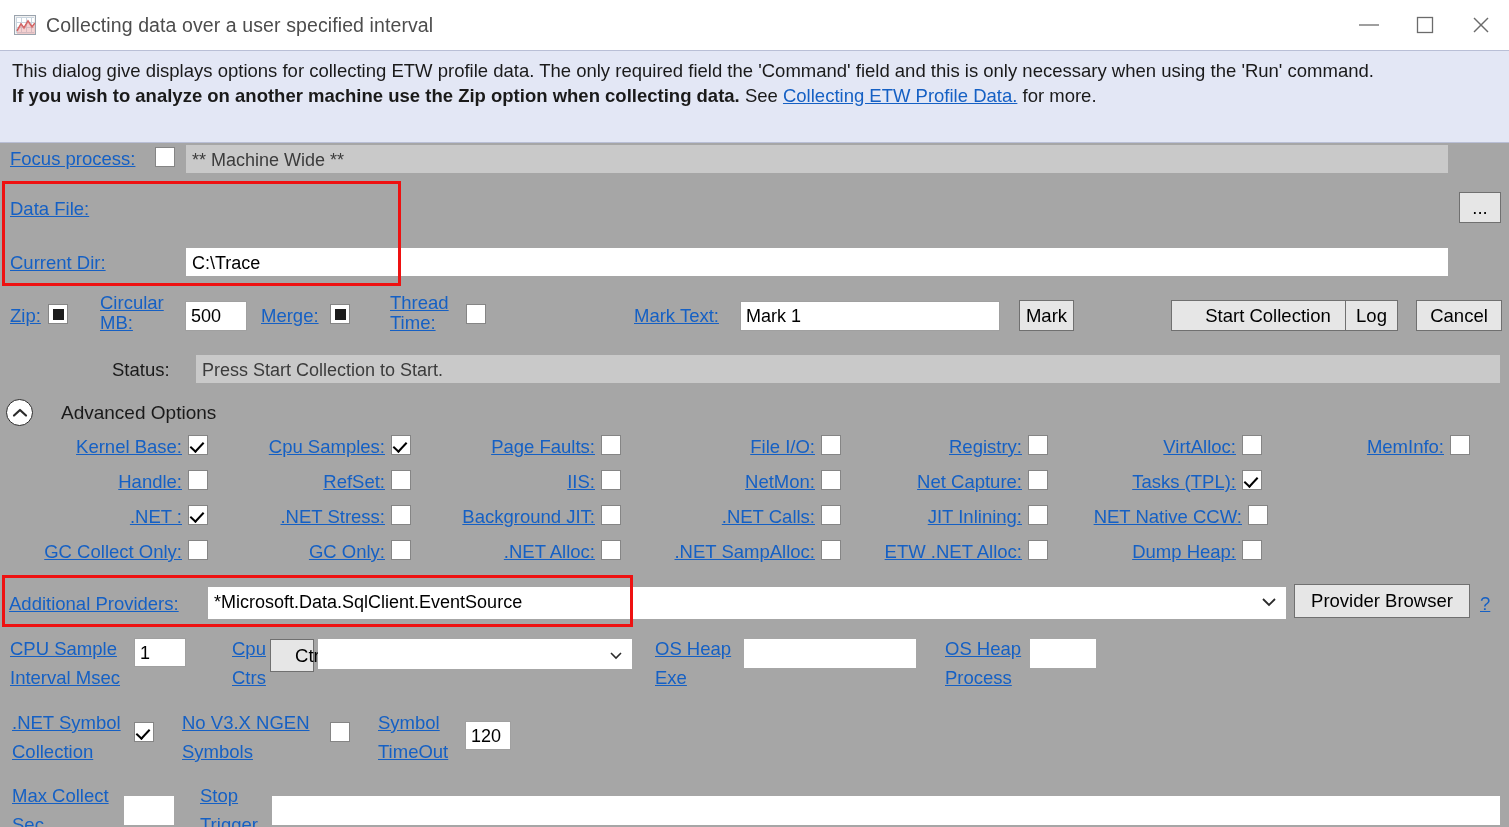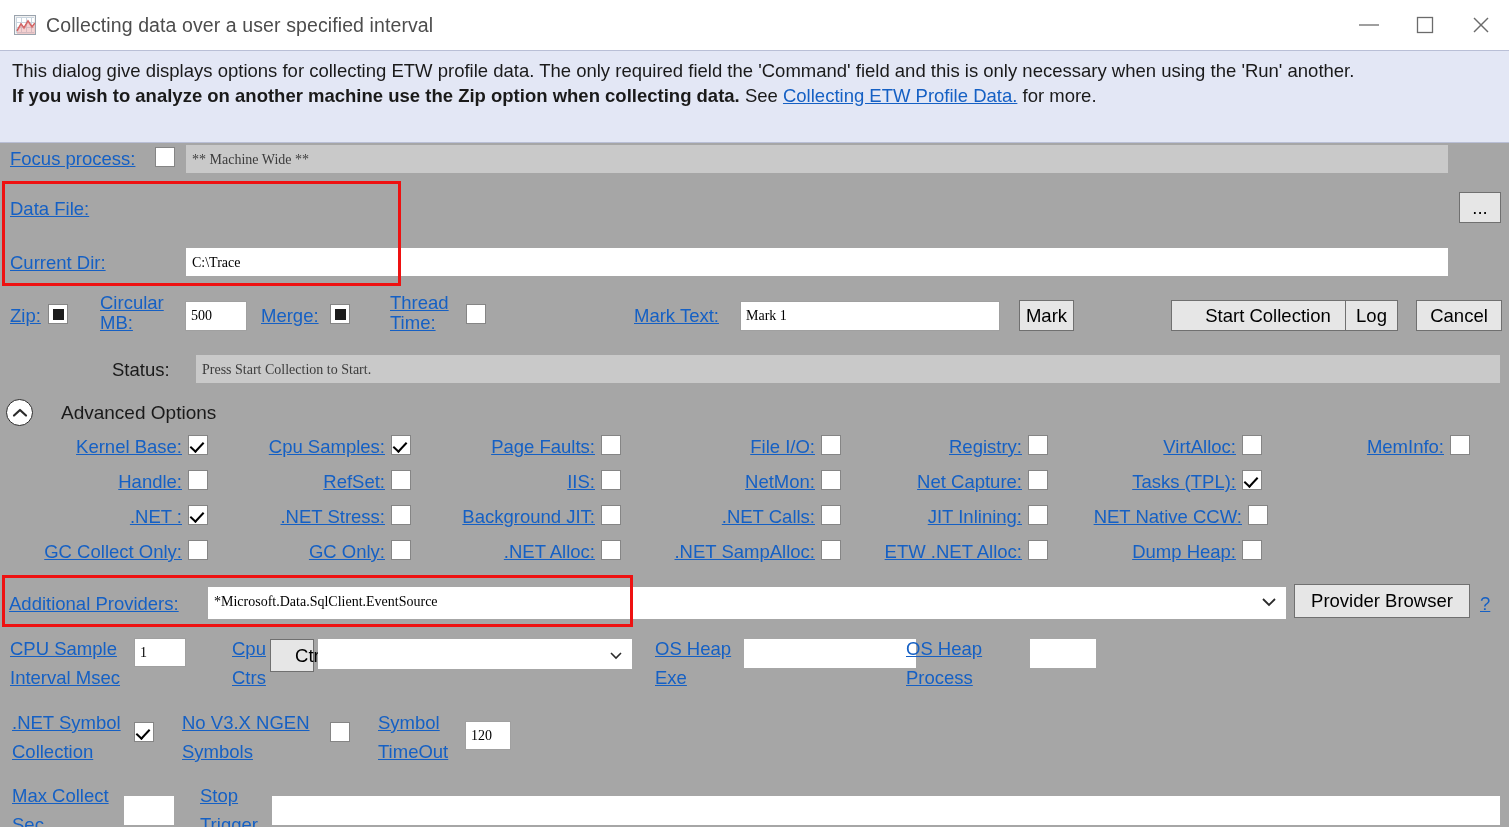--- a/index.html
+++ b/index.html
@@ -52,22 +52,22 @@
   .form { position: relative; background: #a6a6a6; }
 
   .lbl {
     color: #1560c4; text-decoration: underline; font-size: 18.5px; line-height: 20px;
     cursor: pointer; display: inline-block;
   }
   .lbl-dark { color: #1a1a1a; text-decoration: none; font-size: 18.5px; }
 
   .tbox {
     background: #ffffff; border: 1px solid #ffffff; height: 28px;
-    font-size: 14px; color: #000; padding: 1px 5px; line-height: 26px;
-    font-family: Liberation Serif, serif; white-space: nowrap; overflow: hidden;
+    font-size: 18px; color: #000; padding: 1px 5px; line-height: 26px;
+    font-family: Liberation Sans, sans-serif; white-space: nowrap; overflow: hidden;
   }
   .tbox.ro { background: #c9c9c9; color: #3c3c3c; border-color: #c9c9c9; }
   .tbox.bordered { border: 1px solid #a0a0a0; }
 
   .chk {
     width: 20px; height: 20px; background: #ffffff; border: 1px solid #858585;
     display: inline-flex; align-items: center; justify-content: center;
     font-size: 17px; color: #000; line-height: 1; position: relative;
   }
   .chk.checked::after {
@@ -129,21 +129,21 @@
       <div class="winbtn">
         <svg width="24" height="24">
           <line x1="5" y1="5" x2="19" y2="19" stroke="#6b6b6b" stroke-width="1.4"></line>
           <line x1="19" y1="5" x2="5" y2="19" stroke="#6b6b6b" stroke-width="1.4"></line>
         </svg>
       </div>
     </div>
   </div>
 
   <div class="banner">
-    <div>This dialog give displays options for collecting ETW profile data. The only required field the 'Command' field and this is only necessary when using the 'Run' another.</div>
+    <div>This dialog give displays options for collecting ETW profile data. The only required field the 'Command' field and this is only necessary when using the 'Run' command.</div>
     <div>
       <span class="bold">If you wish to analyze on another machine use the Zip option when collecting data.</span>
       <span>See</span>
       <a href="#">Collecting ETW Profile Data.</a>
       <span>for more.</span>
     </div>
   </div>
 
   <div class="form" style="height:684px;">
 
@@ -312,21 +312,21 @@
     <div class="btn abs" style="left:270px; top:643px; width:44px; height:33px; top:496px;padding-left:40px;">Ctrs</div>
     <div class="combo abs" style="left:318px; top:496px; width:314px;">
       <span class="abs" style="left:6px; top:3px; font-size:18px;"></span>
       <svg class="abs" style="right:6px; top:8px;" width="18" height="14" viewBox="0 0 18 14">
         <polyline points="4,5 9,10 14,5" fill="none" stroke="#2b2b2b" stroke-width="1.6"></polyline>
       </svg>
     </div>
 
     <span class="lbl abs" style="left:655px; top:491px; width:90px; line-height:29px;">OS Heap Exe</span>
     <div class="tbox abs" style="left:744px; top:496px; width:172px; height:29px;"></div>
-    <span class="lbl abs" style="left:906px; top:491px; width:90px; line-height:29px;">OS Heap Process</span>
+    <span class="lbl abs" style="left:945px; top:491px; width:90px; line-height:29px;">OS Heap Process</span>
     <div class="tbox abs" style="left:1030px; top:496px; width:66px; height:29px;"></div>
 
     <span class="lbl abs" style="left:12px; top:565px; width:118px; line-height:29px;">.NET Symbol Collection</span>
     <span class="chk abs checked" style="left:134px; top:579px;"></span>
     <span class="lbl abs" style="left:182px; top:565px; width:145px; line-height:29px;">No V3.X NGEN Symbols</span>
     <span class="chk abs" style="left:330px; top:579px;"></span>
     <span class="lbl abs" style="left:378px; top:565px; width:86px; line-height:29px;">Symbol TimeOut</span>
     <div class="tbox bordered abs" style="left:465px; top:578px; width:46px; height:29px;">120</div>
 
     <span class="lbl abs" style="left:12px; top:638px; width:112px; line-height:29px;">Max Collect Sec</span>

